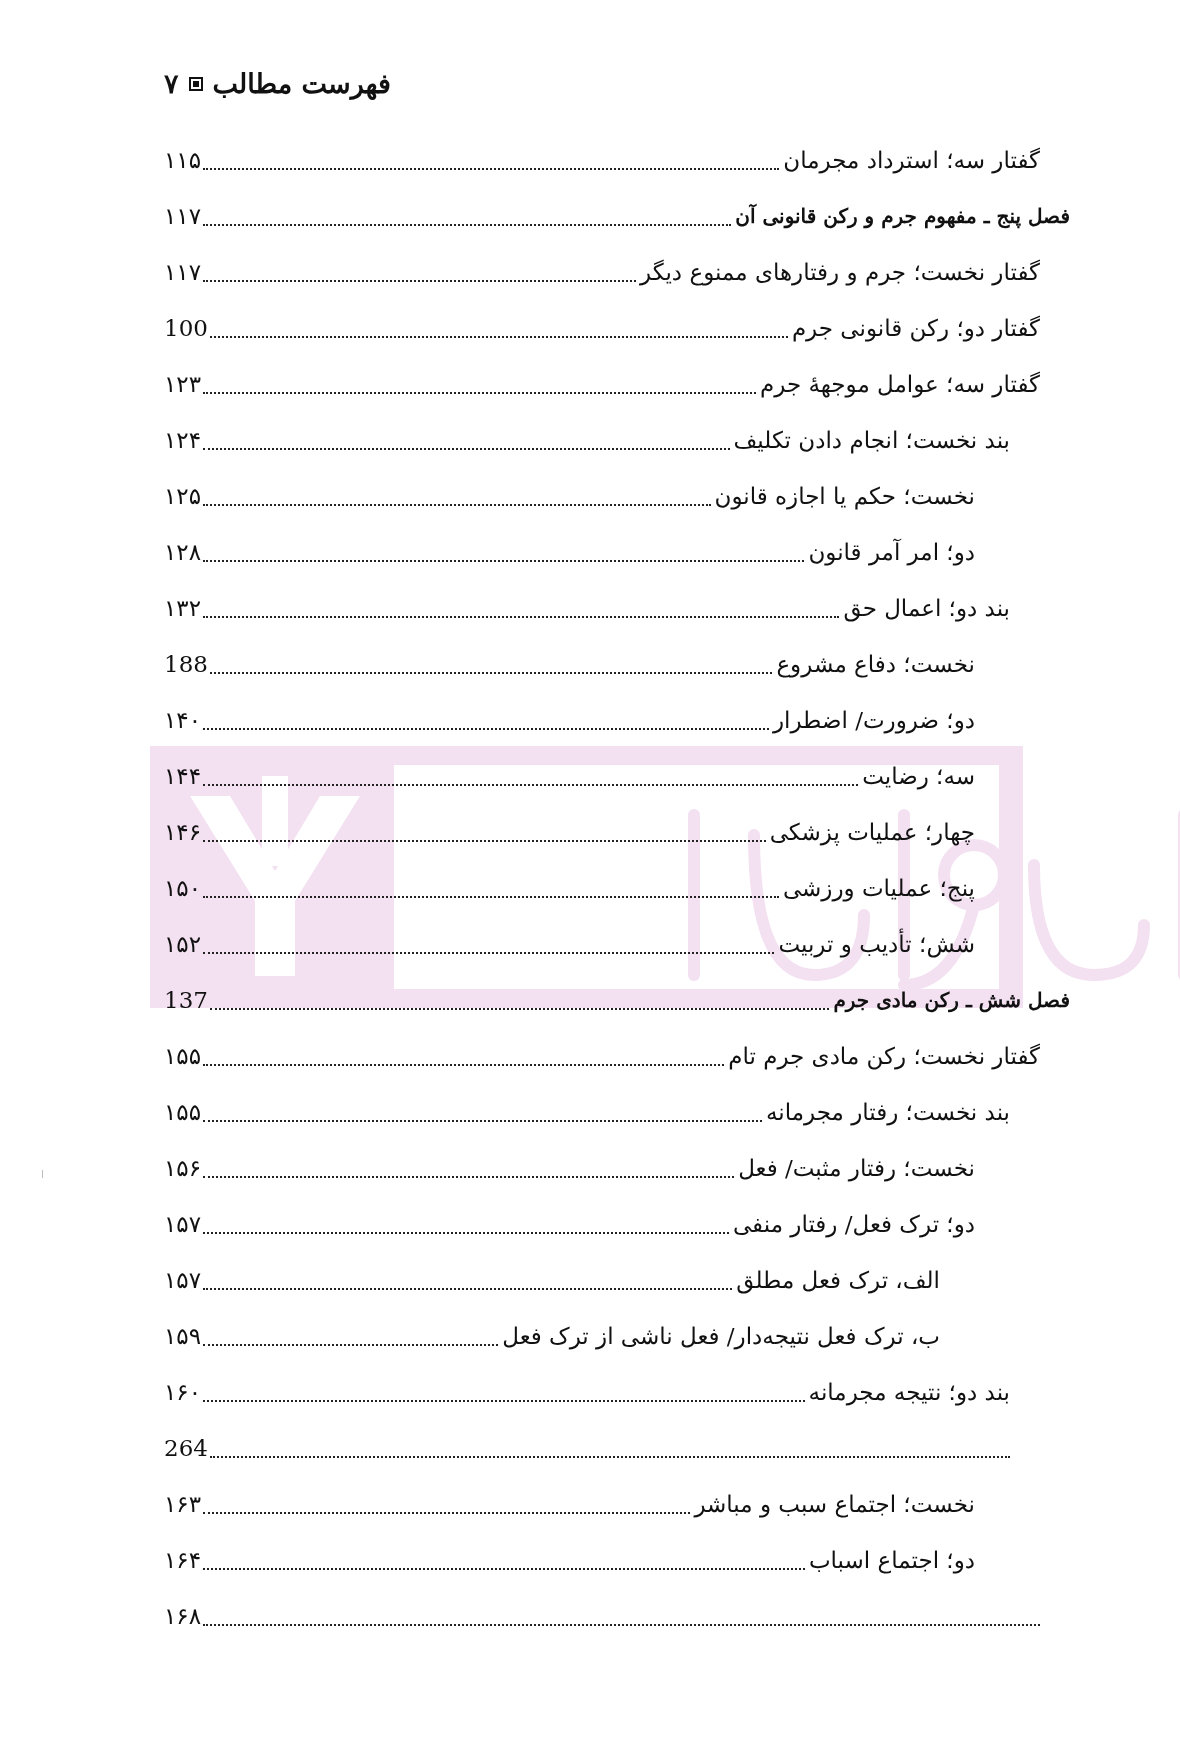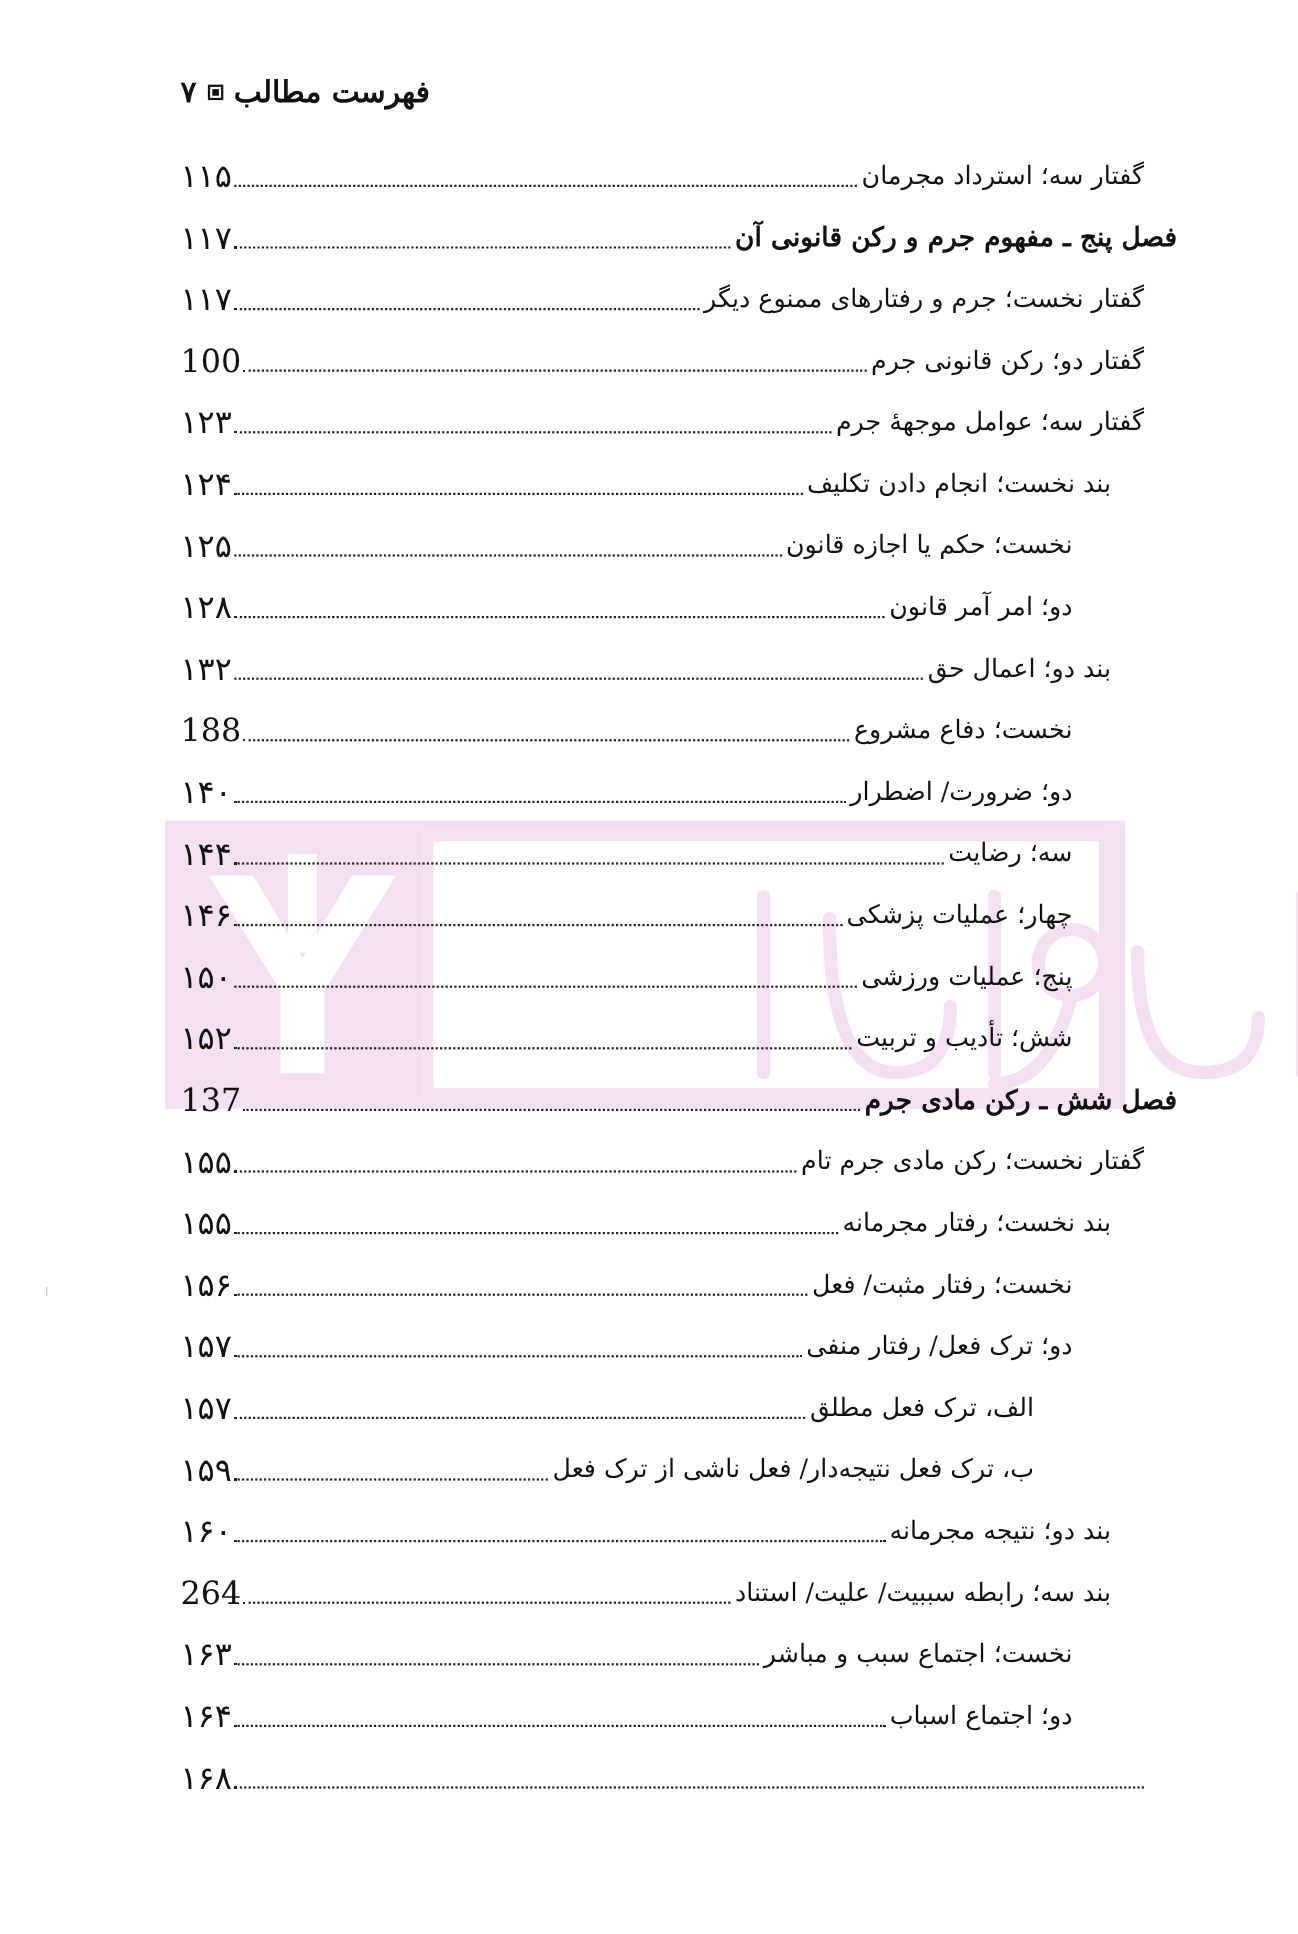--- a/index.html
+++ b/index.html
@@ -13,23 +13,23 @@
   .watermark { position: absolute; left: 150px; top: 746px; width: 873px; height: 262px;
                background: #f3e0f1; z-index: 0; }
   .wm-inner { position: absolute; left: 235px; top: 10px; width: 623px; height: 242px;
               background: #ffffff; border: 9px solid #f3e0f1; box-sizing: border-box; }
   .wm-logo { position: absolute; left: 40px; top: 30px; width: 170px; height: 200px; }
   .wm-text { position: absolute; left: 260px; top: 10px; width: 580px; height: 240px; }
   .toc { position: absolute; left: 0; top: 0; width: 1180px; z-index: 1; }
   .row { position: absolute; left: 164px; height: 40px; display: flex; direction: rtl;
          align-items: flex-end; font-size: 23px; line-height: 40px; }
   .row .title { white-space: nowrap; padding-left: 4px; }
-  .row.bold .title { font-weight: bold; font-size: 24px; }
+  .row.bold .title { font-weight: bold; font-size: 20px; }
   .row .dots { flex: 1; border-bottom: 2px dotted #222; margin-bottom: 10px; min-width: 20px; }
-  .row .num { white-space: nowrap; font-size: 29px; padding-right: 2px; direction: ltr; }
+  .row .num { white-space: nowrap; font-size: 23px; padding-right: 2px; direction: ltr; }
   .stray { position: absolute; left: 42px; top: 1170px; width: 1px; height: 8px; background: #bbb; }
 </style>
 </head>
 <body>
 
 <div class="page-header">
   <span>فهرست مطالب</span>
   <span class="hdr-box"></span>
   <span>۷</span>
 </div>
@@ -164,21 +164,20 @@
       <span class="title">ب، ترک فعل نتیجه‌دار/ فعل ناشی از ترک فعل</span>
       <span class="dots"></span>
       <span class="num">۱۵۹</span>
     </div>
     <div class="row" style="top: 1372px; right: 170px;">
       <span class="title">بند دو؛ نتیجه مجرمانه</span>
       <span class="dots"></span>
       <span class="num">۱۶۰</span>
     </div>
     <div class="row" style="top: 1428px; right: 170px;">
-      <span class="title">بند سه؛ رابطه سببیت/ علیت/ استناد</span>
       <span class="dots"></span>
       <span class="num">264</span>
     </div>
     <div class="row" style="top: 1484px; right: 205px;">
       <span class="title">نخست؛ اجتماع سبب و مباشر</span>
       <span class="dots"></span>
       <span class="num">۱۶۳</span>
     </div>
     <div class="row" style="top: 1540px; right: 205px;">
       <span class="title">دو؛ اجتماع اسباب</span>

